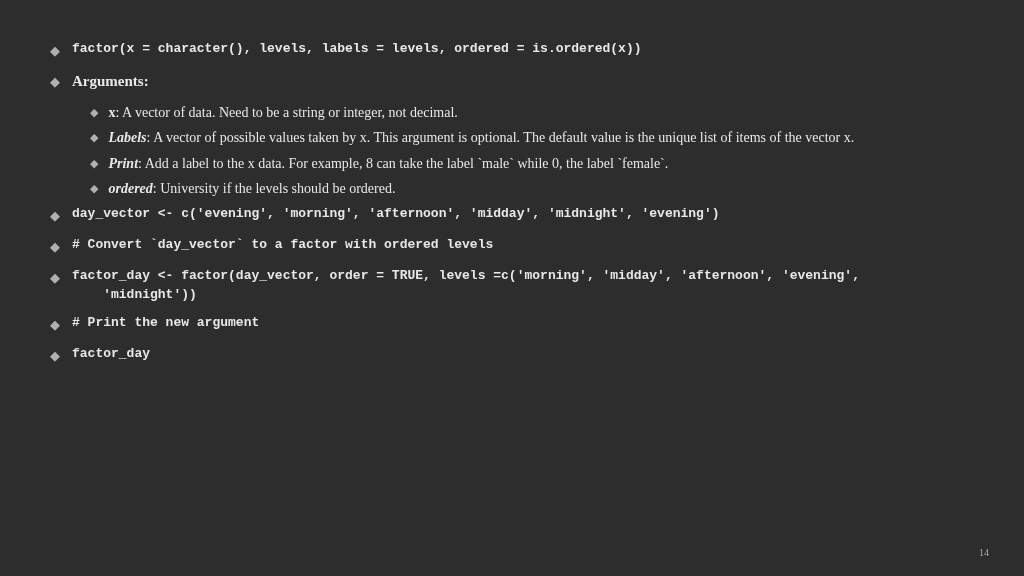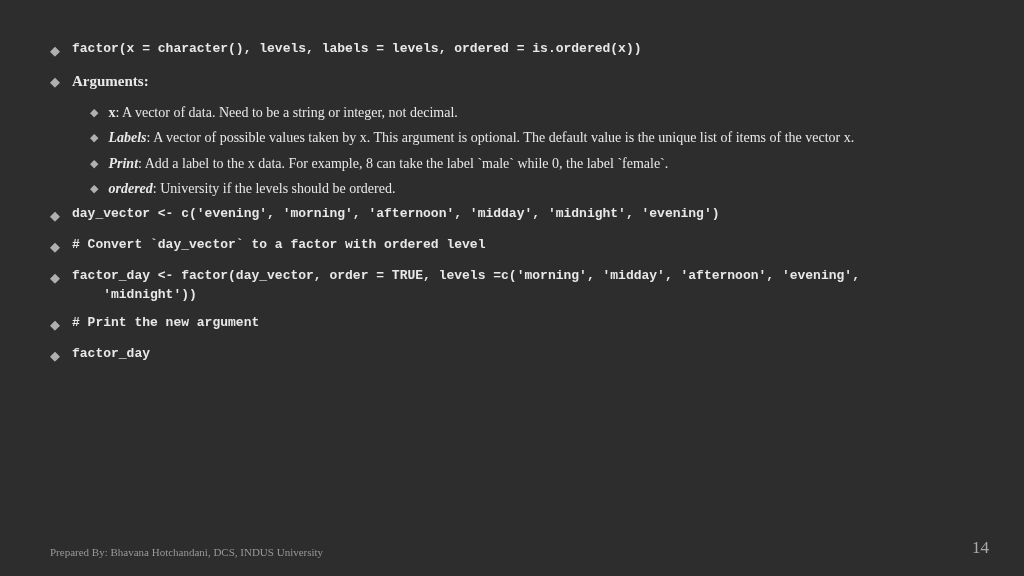--- a/index.html
+++ b/index.html
@@ -73,21 +73,21 @@
 
     .italic-bold {
       font-weight: bold;
       font-style: italic;
     }
 
     .page-number {
       position: absolute;
       bottom: 18px;
       right: 35px;
-      font-size: 17px;
+      font-size: 10px;
       color: #aaa;
     }
 
     .footer {
       position: absolute;
       bottom: 18px;
       left: 50px;
       font-size: 11px;
       color: #999;
     }
@@ -142,35 +142,34 @@
       </span>
     </div>
 
     <div class="bullet-item">
       <span class="bullet-diamond">◆</span>
       <span class="bullet-text main-code">day_vector &lt;- c('evening', 'morning', 'afternoon', 'midday', 'midnight', 'evening')</span>
     </div>
 
     <div class="bullet-item">
       <span class="bullet-diamond">◆</span>
-      <span class="bullet-text main-code"># Convert `day_vector` to a factor with ordered level</span>
+      <span class="bullet-text main-code"># Convert `day_vector` to a factor with ordered levels</span>
     </div>
 
     <div class="bullet-item" style="align-items:flex-start;">
       <span class="bullet-diamond">◆</span>
       <span class="bullet-text main-code">factor_day &lt;- factor(day_vector, order = TRUE, levels =c('morning', 'midday', 'afternoon', 'evening',<br>&nbsp;&nbsp;&nbsp;&nbsp;'midnight'))</span>
     </div>
 
     <div class="bullet-item">
       <span class="bullet-diamond">◆</span>
       <span class="bullet-text main-code"># Print the new argument</span>
     </div>
 
     <div class="bullet-item">
       <span class="bullet-diamond">◆</span>
       <span class="bullet-text main-code">factor_day</span>
     </div>
 
   </div>
 
   <div class="page-number">14</div>
-  <div class="footer">Prepared By: Bhavana Hotchandani, DCS, INDUS University</div>
 </div>
 
 </body></html>

